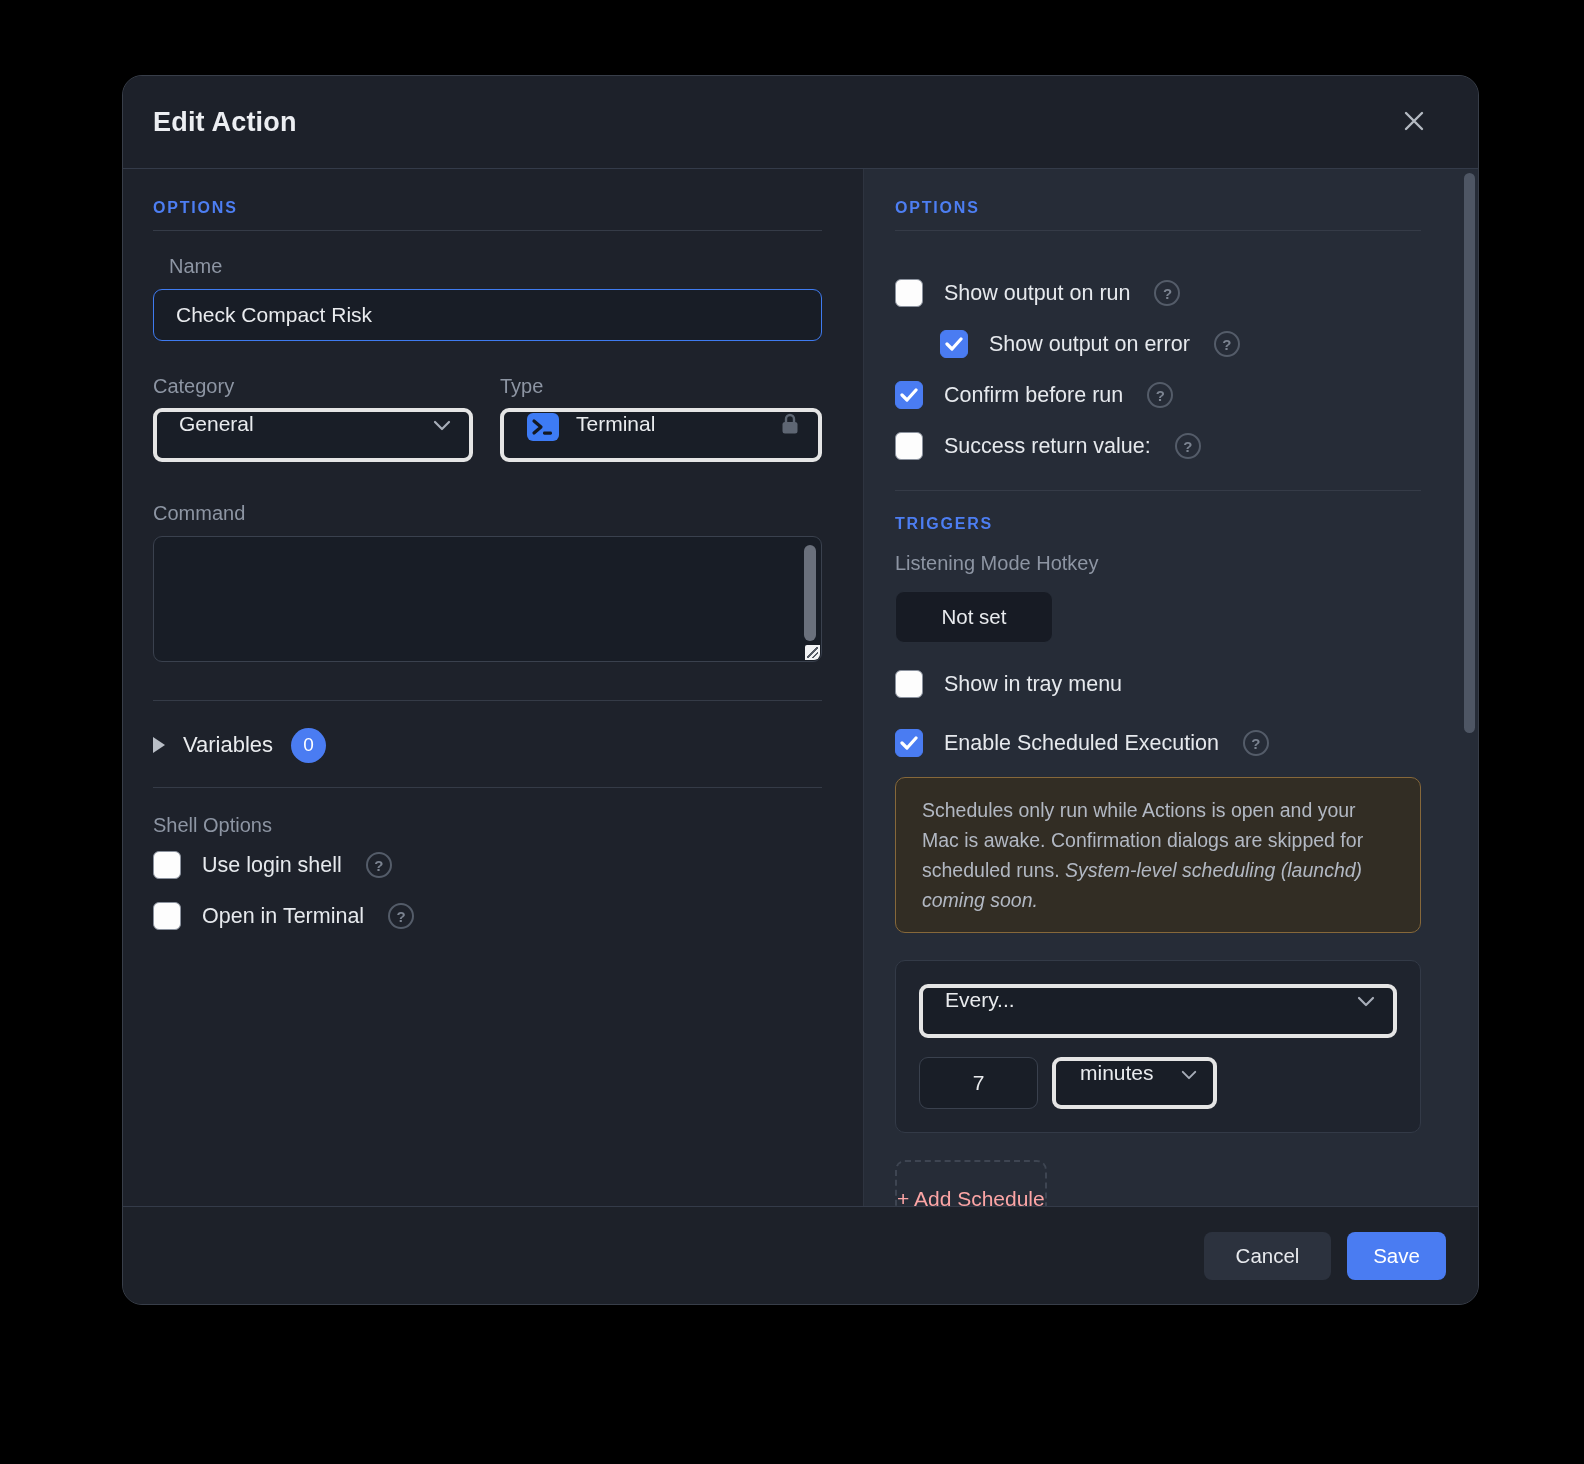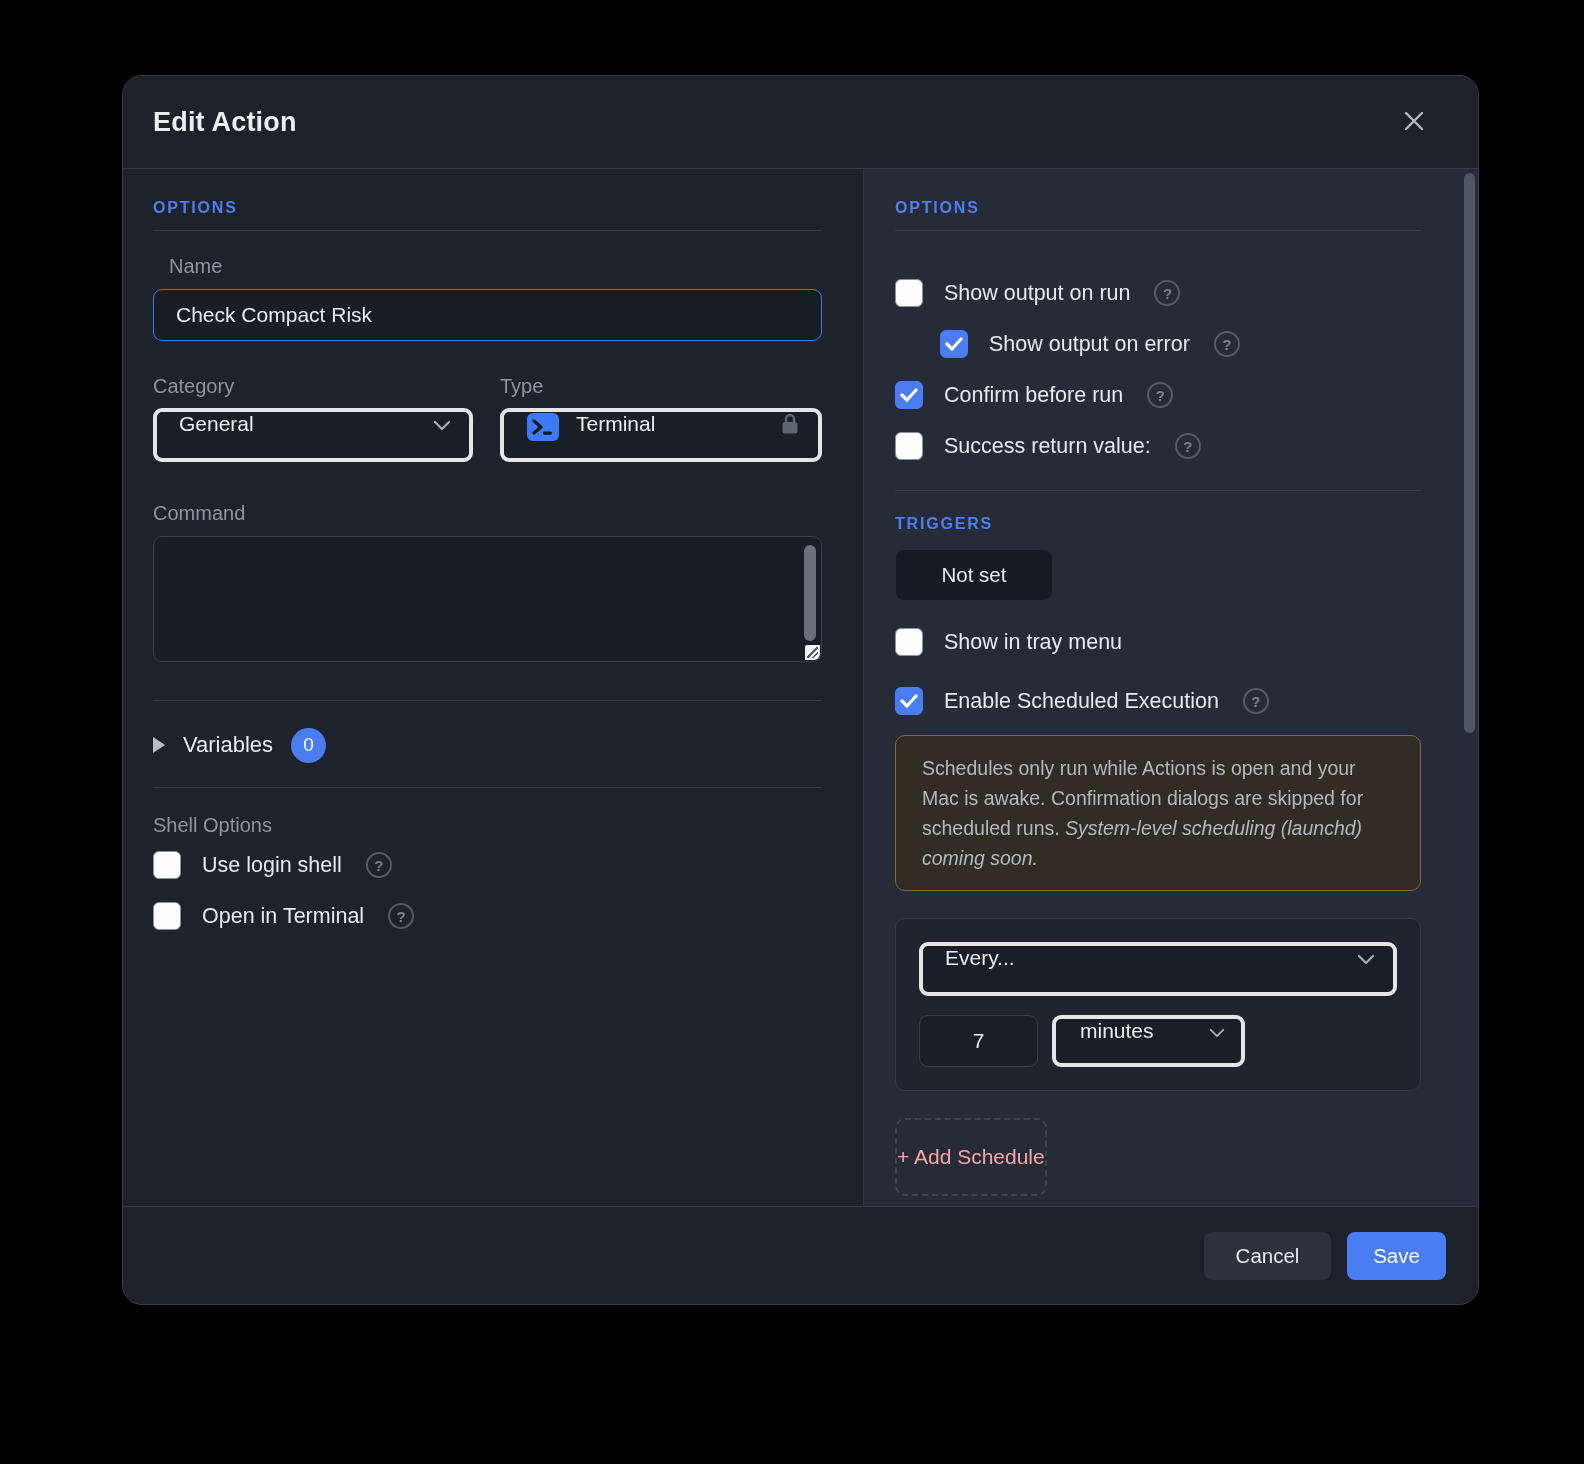--- a/index.html
+++ b/index.html
@@ -107,21 +107,21 @@
   .warn-box .it { font-style:italic; }
   .sched-card {
     margin-top:27px; background:#1f242e; border:1px solid #333a47; border-radius:10px;
     padding:23px;
   }
   .sched-freq { height:54px; }
   .sched-sub { display:flex; gap:14px; margin-top:19px; }
   .num-input { width:119px; height:52px; background:#191e27; border:1px solid #3a414e;
     border-radius:9px; color:#e9ebee; font-size:21px; text-align:center;
     font-family:"Liberation Sans","DejaVu Sans",sans-serif; outline:none; }
-  .unit-sel { width:193px; height:52px; padding:0 16px 0 24px; }
+  .unit-sel { width:165px; height:52px; padding:0 16px 0 24px; }
   .add-sched {
     margin-top:27px; height:78px; border:2px dashed #3e4552; border-radius:10px;
     background:transparent; color:#fca5a5; font-size:21px; display:flex; align-items:center;
     justify-content:center; cursor:pointer;
   }
   
   .rc-scrollthumb { position:absolute; right:3px; top:4px; width:11px; height:560px;
     background:#4e5664; border-radius:6px; }
   
   .dlg-footer {
@@ -266,20 +266,21 @@
             
           </span>
           <span class="cb-label">Success return value:</span>
           <span class="help">?</span>
         </div>
 
         <div class="rule" style="margin-top:30px;"></div>
 
         <div class="section-head" style="margin-top:24px;">TRIGGERS</div>
 
+        <div class="hotkey-label">Listening Mode Hotkey</div>
         <button class="notset-btn">Not set</button>
 
         <div class="cb-row tray-row">
           <span class="checkbox">
             
           </span>
           <span class="cb-label">Show in tray menu</span>
         </div>
 
         <div class="cb-row sched-row">

